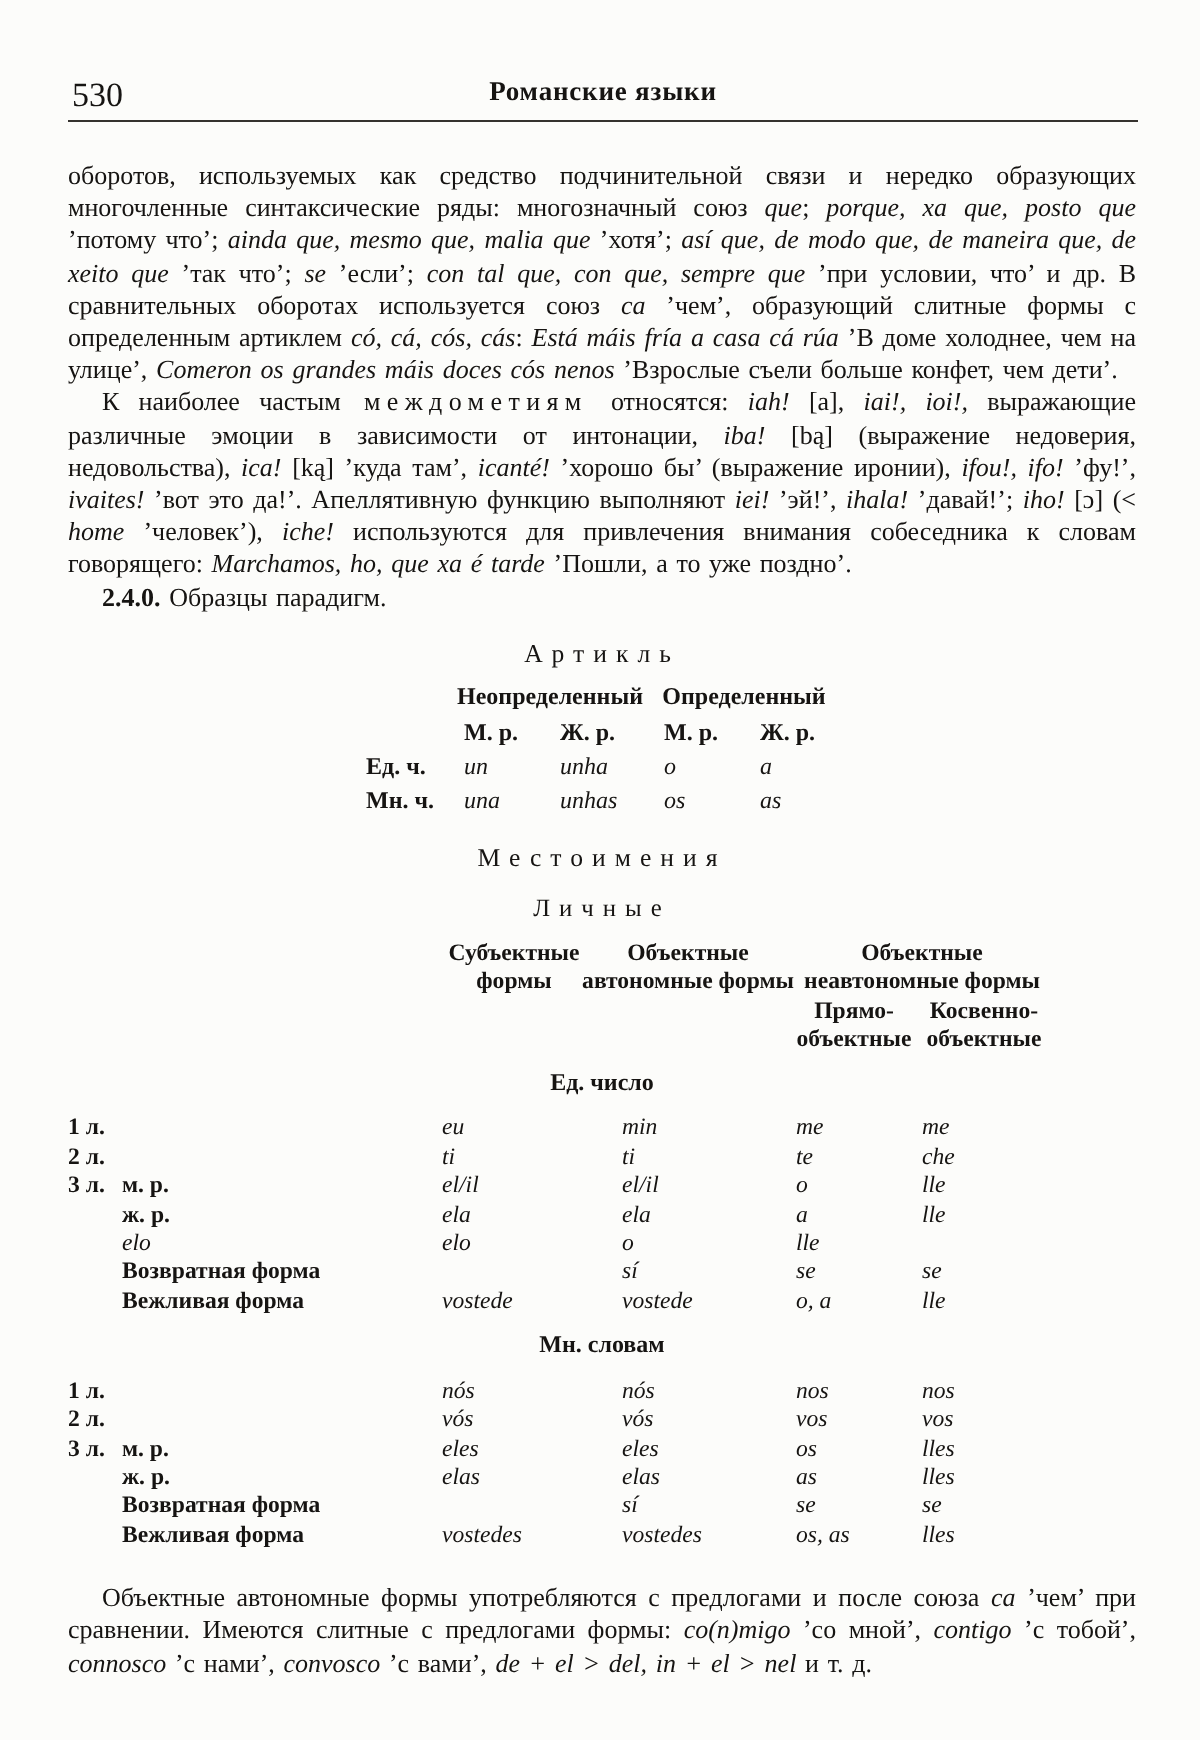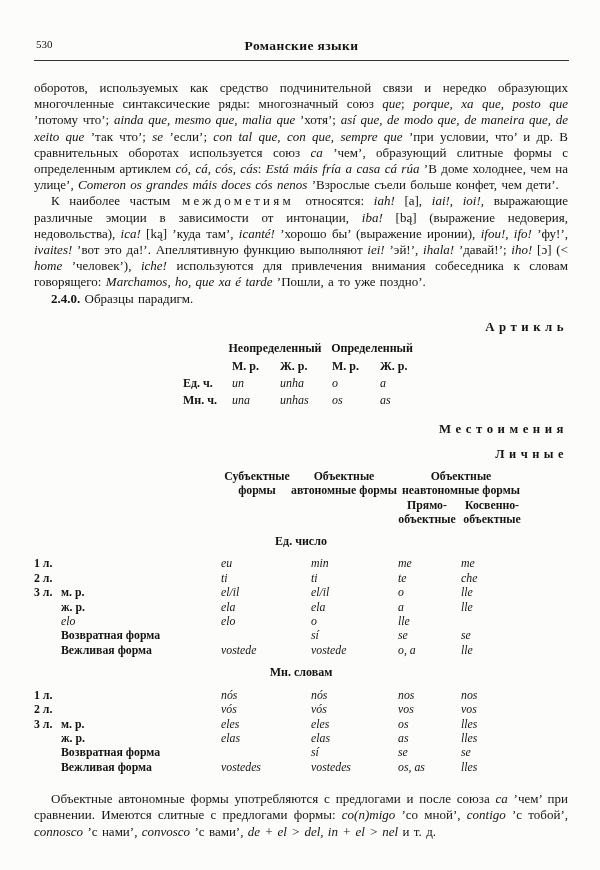--- a/index.html
+++ b/index.html
@@ -6,38 +6,38 @@
   .page {
     position:relative; width:600px; height:870px; margin:0 auto;
     background:#fcfcfa; color:#161412; overflow:hidden;
     font-family:"Liberation Serif", serif;
   }
   
   .header {
     position:absolute; left:34px; right:31px; top:38px; height:22px;
     border-bottom:1.6px solid #35322e;
   }
-  .pageno { position:absolute; left:2px; top:0; font-size:11px; }
+  .pageno { position:absolute; left:2px; top:0; font-size:17px; }
   .htitle {
     position:absolute; left:0; right:0; top:0; text-align:center;
     font-size:13.5px; font-weight:bold; letter-spacing:0.4px;
   }
   
   .content { position:absolute; left:34px; right:32px; top:80px; }
   .para {
     margin:0; font-size:13px; line-height:16.2px; text-align:justify;
     word-spacing:1.1px;
   }
   .para.indent { text-indent:17px; }
   .it { font-style:italic; }
   .bd { font-weight:bold; }
   .spx { letter-spacing:3.2px; margin:0 2px; }
   
   .sec-title {
-    text-align:right; font-weight:bold; font-size:12.8px;
+    text-align:center; font-weight:normal; font-size:12.8px;
     letter-spacing:4.5px; margin:0;
   }
   .t-article   { margin-top:13px; }
   .t-pronouns  { margin-top:13px; }
   .t-personal  { margin-top:10px; font-size:12.4px; }
   
   .art-table { margin-top:6px; font-size:12px; }
   .art-ghead { position:relative; height:17px; font-weight:bold; }
   .art-ghead .g1 { position:absolute; left:191px; width:100px; text-align:center; }
   .art-ghead .g2 { position:absolute; left:288px; width:100px; text-align:center; }

